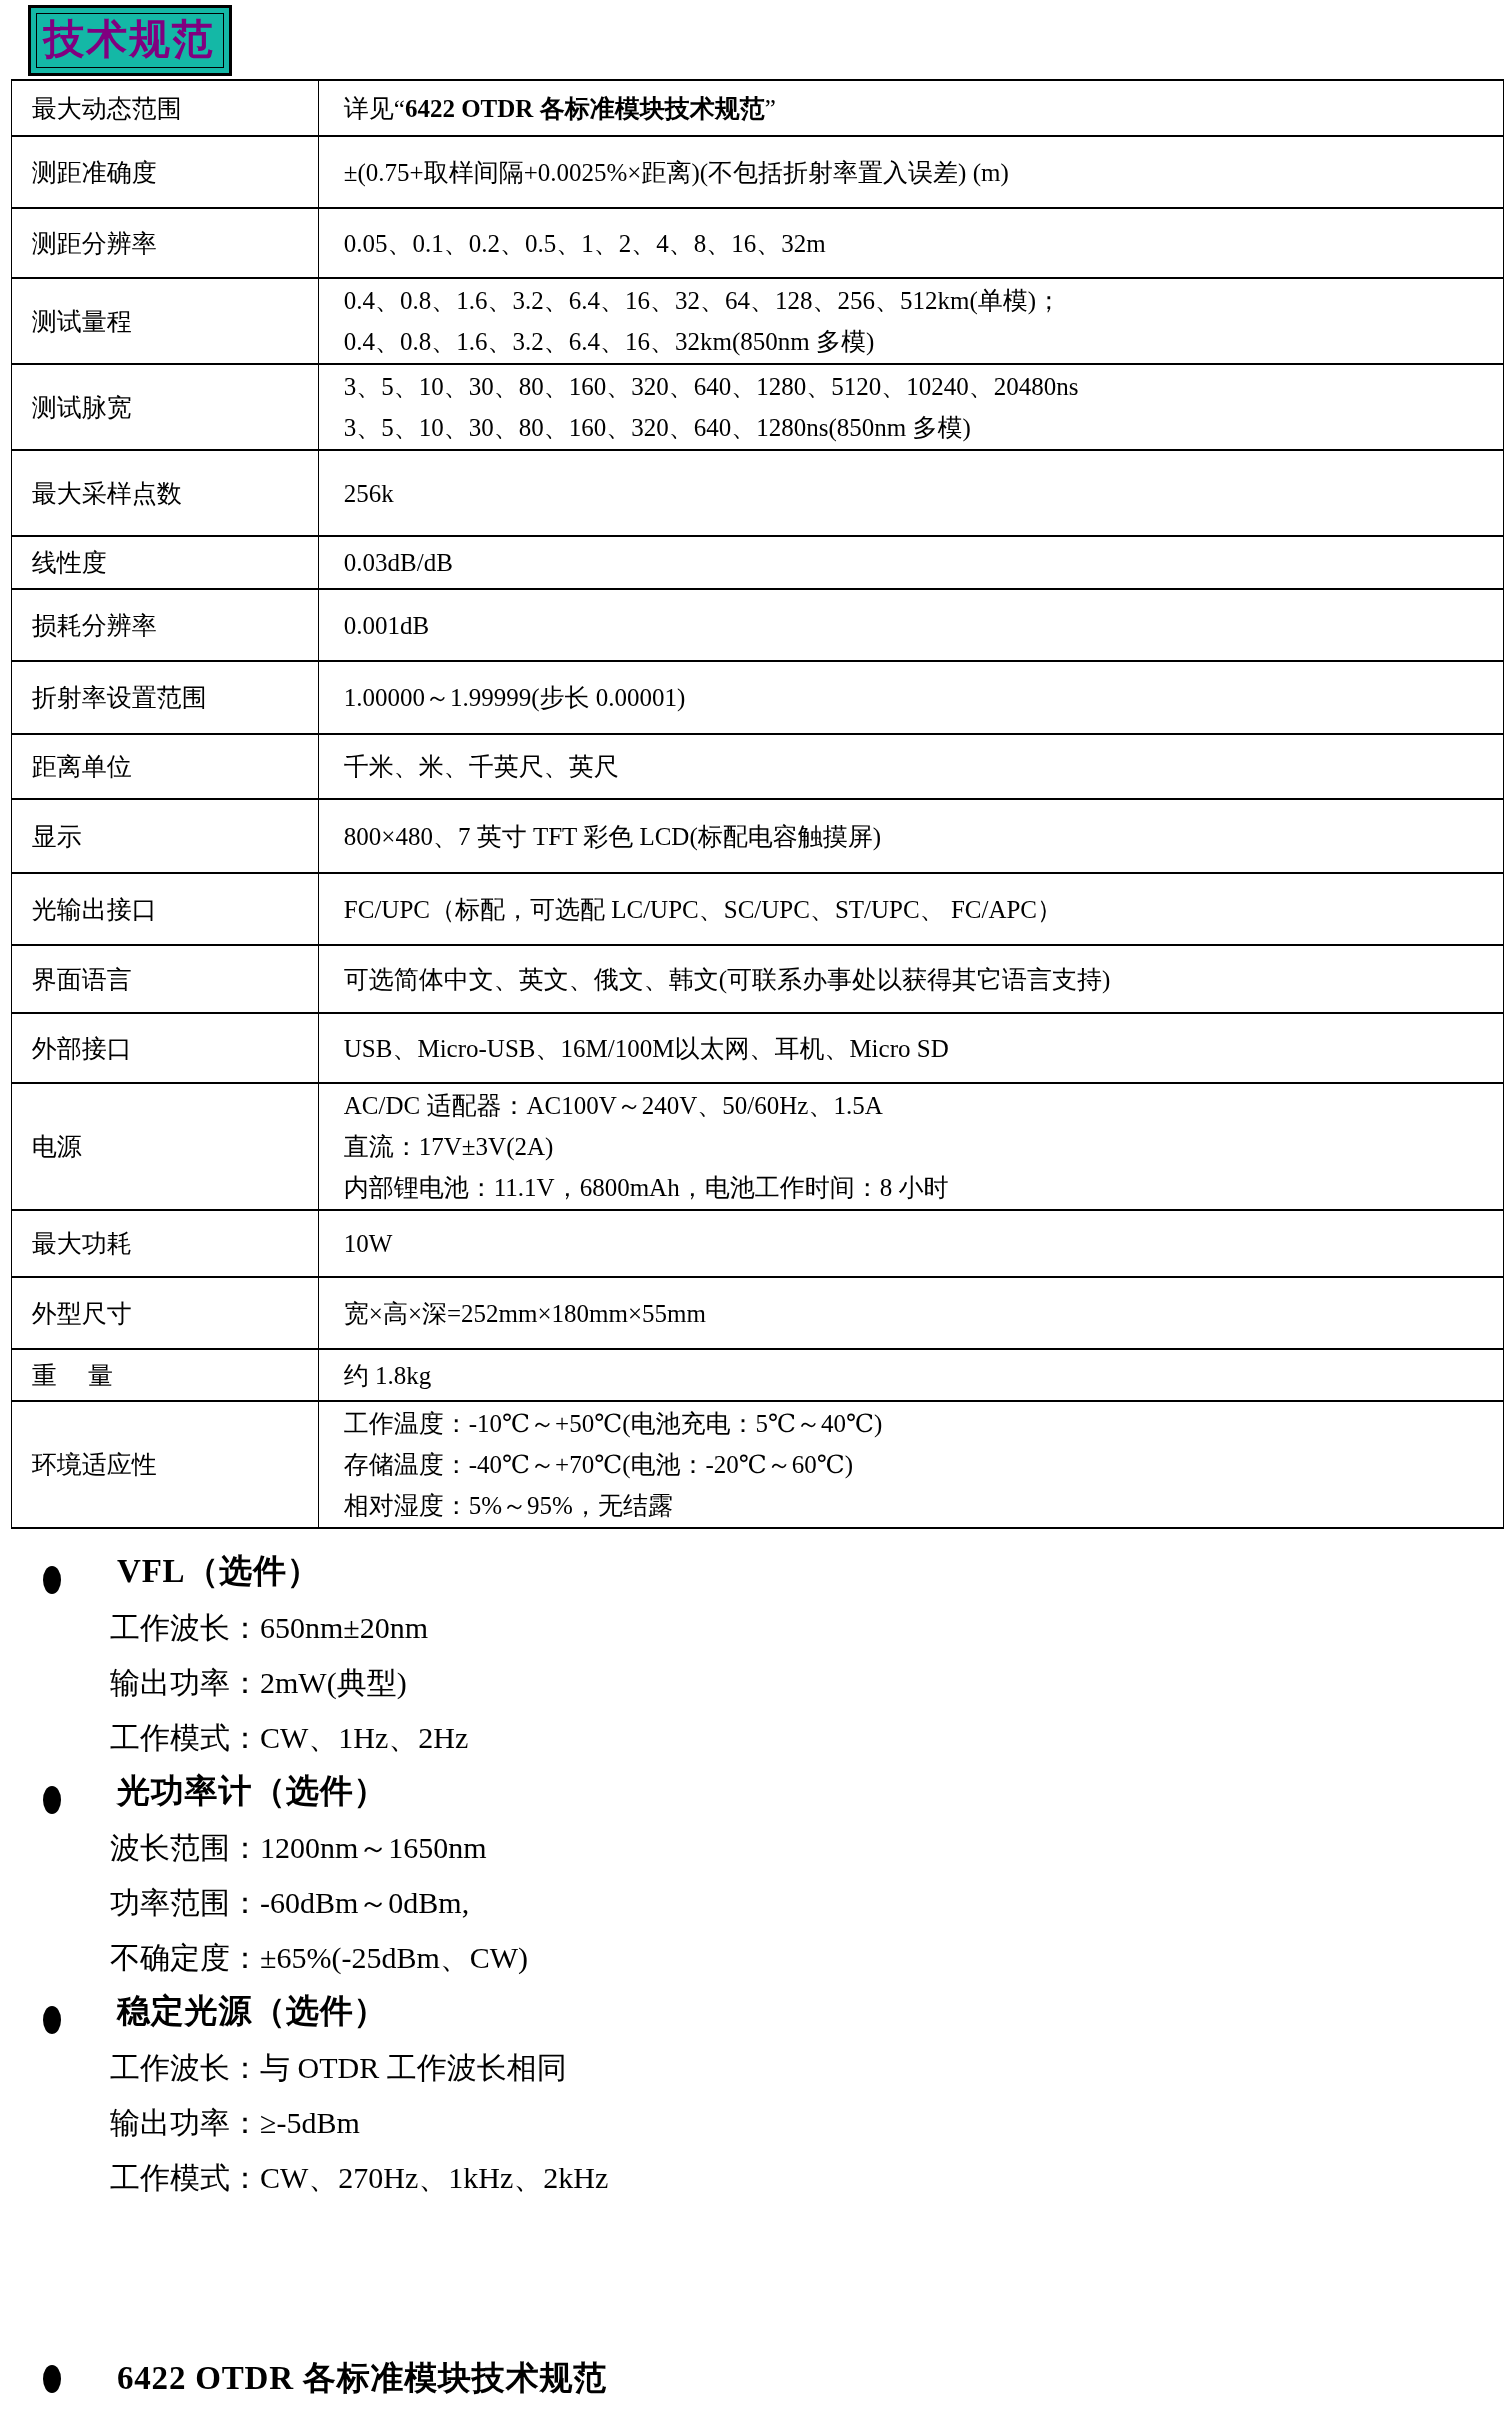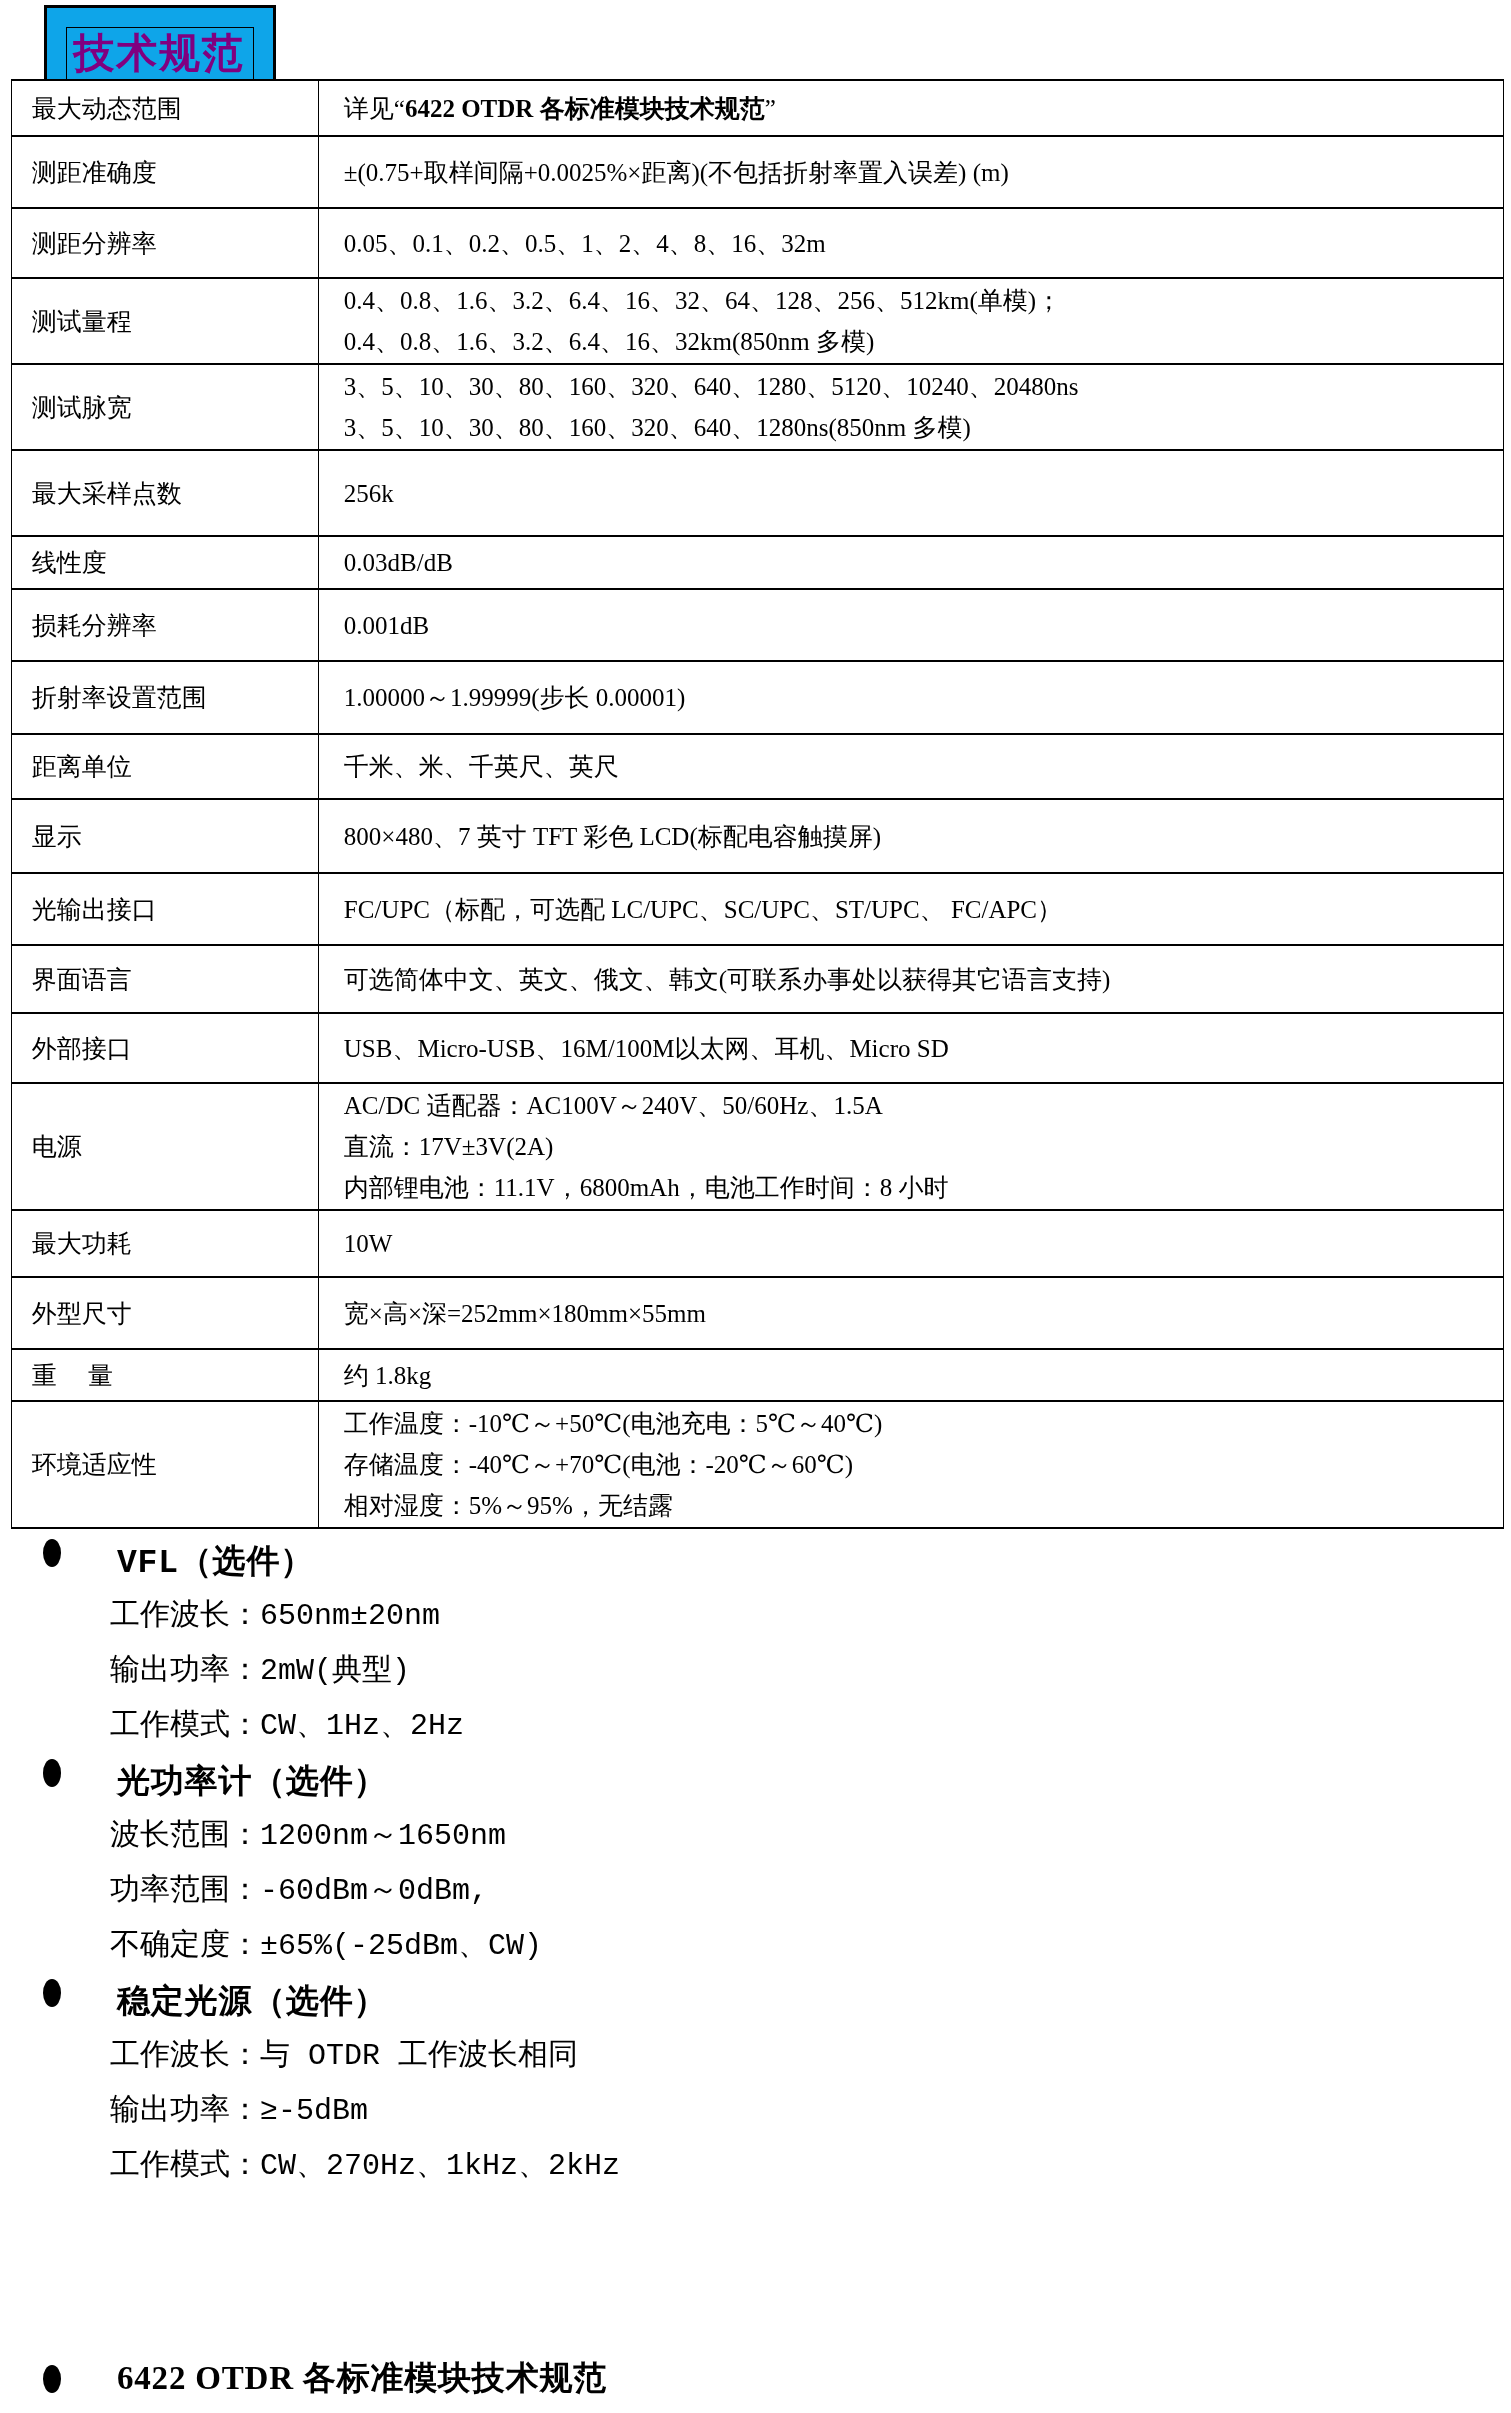--- a/index.html
+++ b/index.html
@@ -2,36 +2,36 @@
 <html style="font-size:13.3px"><head>
 <meta charset="utf-8">
 <style>
   html,body { margin:0; padding:0; background:#fff; }
   .page {
     position:relative; width:1511px; height:2413px; background:#ffffff;
     font-family:"Liberation Serif","DejaVu Serif",serif; color:#000;
     overflow:hidden;
   }
   
-  .title-box { position:absolute; left:44px; top:5px; border:3.3px solid #000; padding:19px; background:#0ea5e9; }
+  .title-box { position:absolute; left:28px; top:5px; border:3.3px solid #000; padding:5px; background:#14b8a6; }
   .title-inner { border:1.7px solid #000; padding:0px 8.3px 3.3px 6.6px; }
   .title-text { font-size:41px; font-weight:bold; color:#800080; line-height:50px; letter-spacing:1.7px; }
   
   .spec-table { position:absolute; left:10.8px; top:79px; width:1493px; border-collapse:collapse; table-layout:fixed; background:#fff; }
   .spec-table td {
     border-left:1.7px solid #000; border-right:1.7px solid #000;
     border-top:2.5px solid #000; border-bottom:2.5px solid #000;
     vertical-align:middle; font-size:25px; line-height:41px;
   }
   td.cell-label { width:307px; padding-left:20px; }
   td.cell-value { padding-left:25px; padding-right:8.3px; white-space:pre-line;margin-top:12px; }
   .bold { font-weight:bold; }
   
   .bullets { position:absolute; left:0; top:1539px; width:1511px; }
-  .b-item { display:flex; align-items:flex-start; height:55px;font-family:Liberation Mono, monospace; }
+  .b-item { display:flex; align-items:flex-end; height:55px; }
   .b-marker { flex:none; width:18px; height:28px; background:#000; border-radius:50%; margin-left:43px; }
   .b-head { font-size:33px; font-weight:bold; margin-left:56px; letter-spacing:0.8px; }
   .b-sub { font-size:30px; margin-left:110px; }
   
   .footer-line { position:absolute; left:0; top:2351px; width:1511px; display:flex; align-items:center; height:55px; }
 </style>
 </head>
 <body>
 
 <div class="page">

